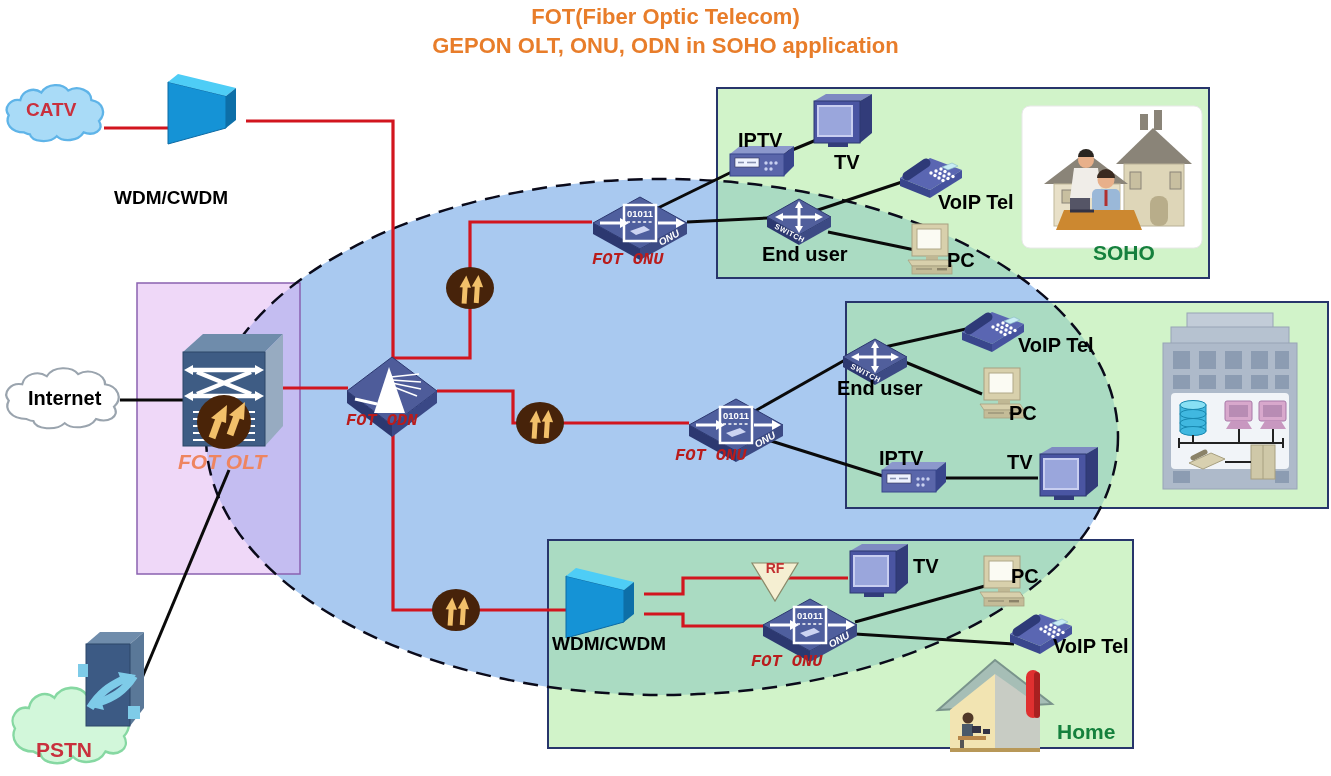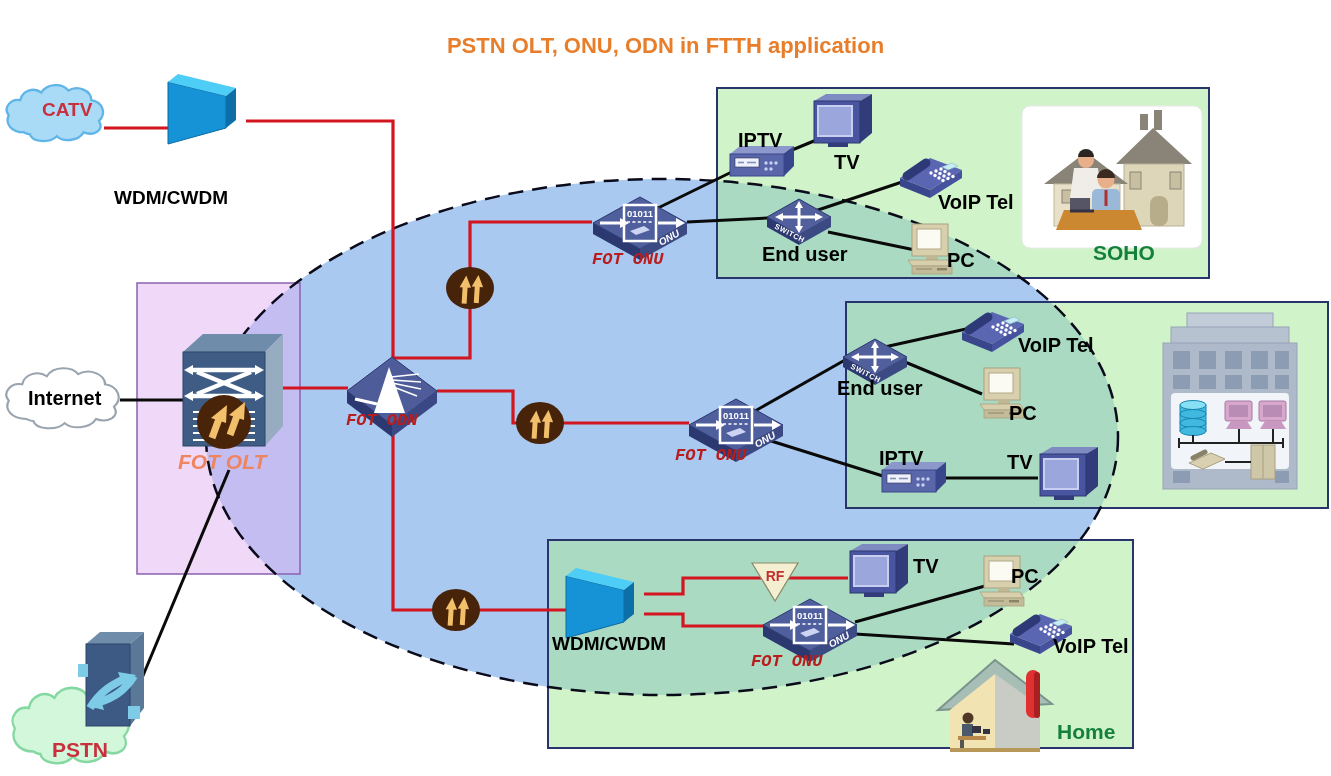--- a/index.html
+++ b/index.html
@@ -4,23 +4,23 @@
 <style>
   html,body{margin:0;padding:0;background:#fff;}
   #stage{position:relative;width:1331px;height:776px;background:#ffffff;overflow:hidden;
          font-family:"Liberation Sans",sans-serif;}
   #diagram{position:absolute;left:0;top:0;}
   .label{position:absolute;font-weight:bold;font-size:20px;color:#000;white-space:nowrap;line-height:1.1;}
   .title-line{position:absolute;left:0;width:100%;text-align:center;color:#e87d2a;font-weight:bold;font-size:22px;}
   .orange{color:#b91c1c;font-style:italic;font-size:17px;font-family:Liberation Mono, monospace;}
   .salmon{color:#ee8560;font-style:italic;font-size:21px;}
   .blue{color:#15803d;font-size:21px;}
-  .redtx{color:#c9303d;font-size:19px;margin-left:16px;}
+  .redtx{color:#c9303d;font-size:19px;}
   .plain{font-weight:bold;}
-  .rf{font-size:14px;color:#c23030;width:30px;text-align:center;margin-top:8px;}
+  .rf{font-size:14px;color:#c23030;width:30px;text-align:center;}
   svg text{font-family:"Liberation Sans",sans-serif;}
 </style>
 </head>
 <body>
 
 <div id="stage">
 
 <svg id="diagram" width="1331" height="776" viewBox="0 0 1331 776">
   <defs>
     <path id="cloud-shape" d="M22,52 C8,52 2,42 6,34 C0,26 8,16 18,18 C20,8 32,4 40,10 C46,0 62,0 68,8 C78,2 92,8 92,18 C104,20 108,32 100,40 C106,50 94,56 84,52 C78,62 62,62 56,56 C48,64 30,62 28,54 C26,54 24,53 22,52 Z"></path>
@@ -336,21 +336,22 @@
     <circle cx="30" cy="60" r="5.5" fill="#503828"></circle>
     <rect x="24" y="66" width="11" height="14" fill="#4a5a6a"></rect>
     <rect x="20" y="78" width="28" height="4" fill="#b8874a"></rect>
     <rect x="34" y="68" width="9" height="7" fill="#333344"></rect>
     <rect x="45" y="71" width="7" height="5" fill="#333344"></rect>
     <rect x="22" y="82" width="4" height="8" fill="#555555"></rect>
     <rect x="12" y="90" width="90" height="4" fill="#b89858"></rect>
   </g>
 </svg>
 
-<div class="title-line" style="top:33px;">PSTN OLT, ONU, ODN in FTTH application</div>
+<div class="title-line" style="top:4px;">FOT(Fiber Optic Telecom)</div>
+<div class="title-line" style="top:33px;">GEPON OLT, ONU, ODN in SOHO application</div>
 
 <div class="label redtx" style="left:26px;top:100px;">CATV</div>
 <div class="label" style="left:114px;top:188px;font-size:19px;">WDM/CWDM</div>
 <div class="label plain" style="left:28px;top:387px;">Internet</div>
 <div class="label salmon" style="left:178px;top:450px;">FOT OLT</div>
 <div class="label orange" style="left:346px;top:412px;">FOT ODN</div>
 <div class="label redtx" style="left:36px;top:738px;font-size:21px;">PSTN</div>
 <div class="label orange" style="left:592px;top:251px;">FOT ONU</div>
 <div class="label orange" style="left:675px;top:447px;">FOT ONU</div>
 <div class="label orange" style="left:751px;top:653px;">FOT ONU</div>

